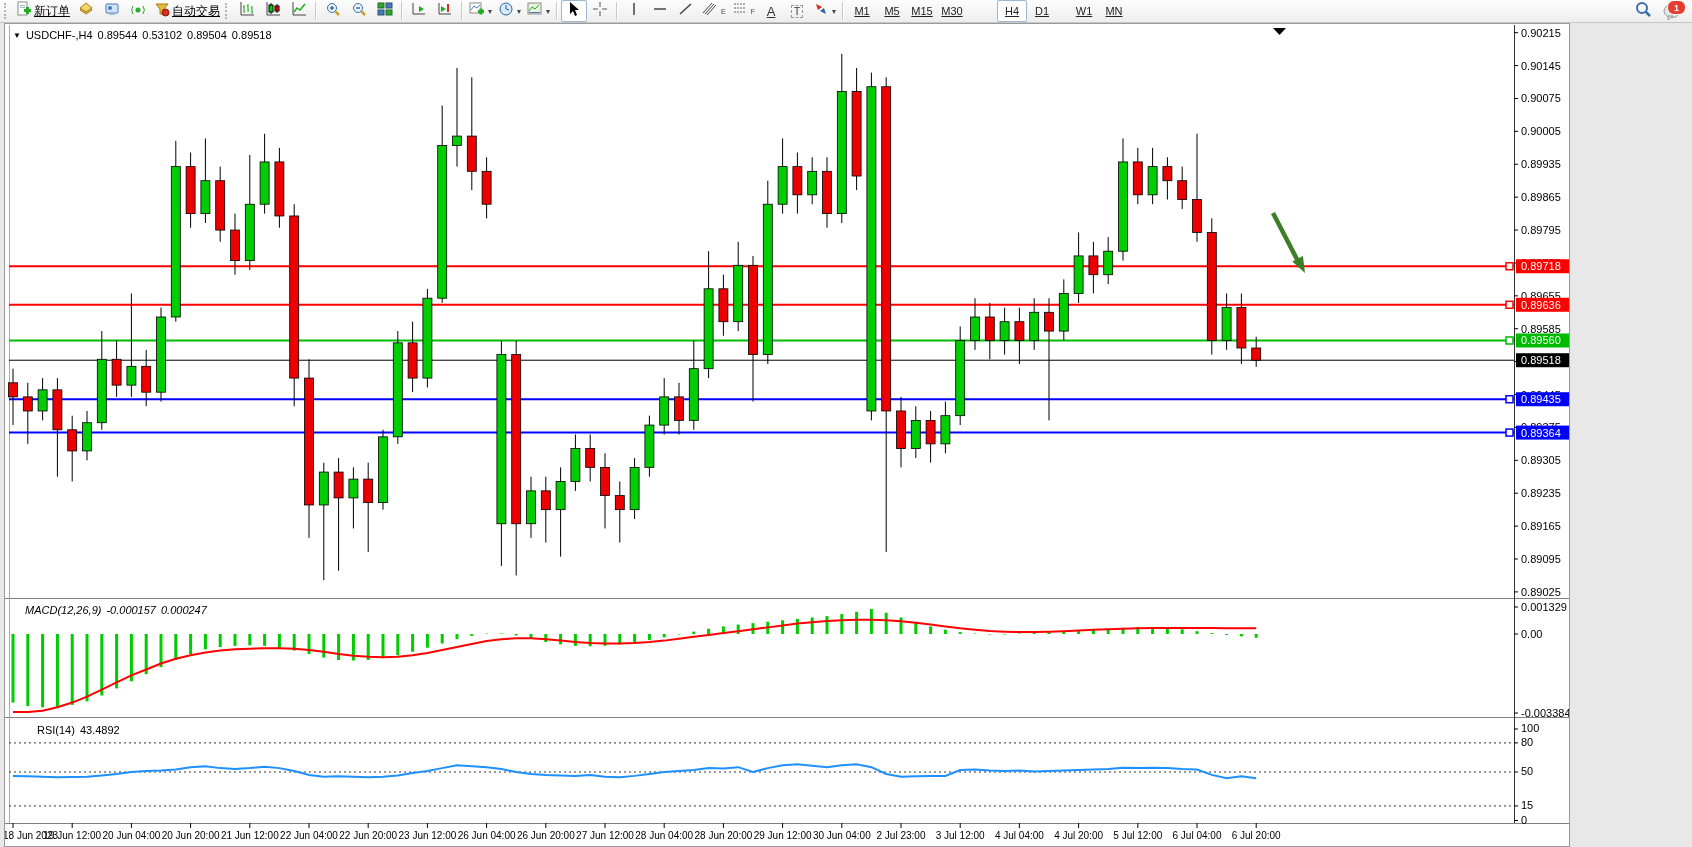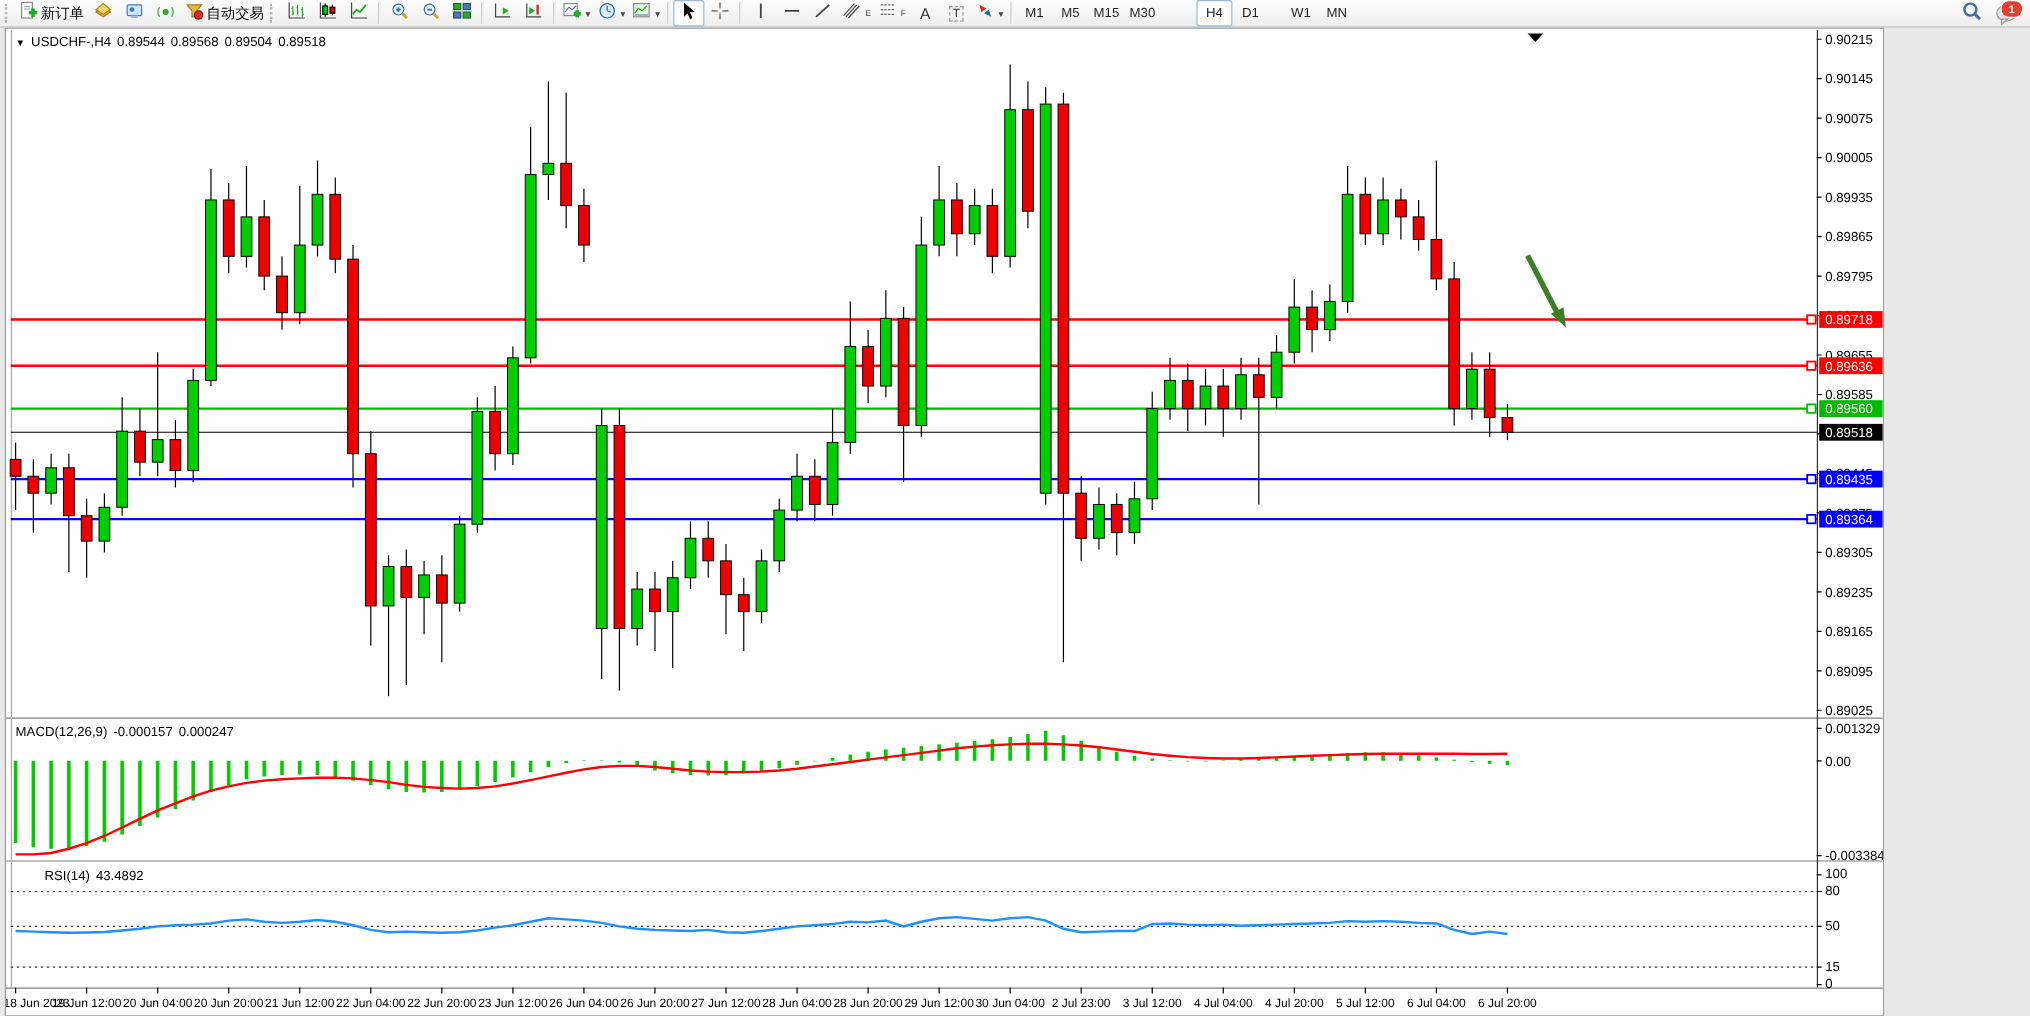--- a/index.html
+++ b/index.html
@@ -6,21 +6,21 @@
   body{width:1692px;height:847px;background:#e8e8e8;font-family:"Liberation Sans","DejaVu Sans",sans-serif;overflow:hidden;position:relative;}
   
   .toolbar{position:absolute;left:0;top:0;width:1692px;height:23px;
     background:linear-gradient(#fdfdfd,#ededed);border-bottom:1px solid #c6c6c6;
     display:flex;align-items:center;padding:0 2px;box-sizing:border-box;}
   .grip{width:4px;height:16px;border-left:2px dotted #b5b5b5;margin:0 3px 0 2px;}
   .sep{width:1px;height:18px;background:#c9c9c9;border-right:1px solid #fff;margin:0 3px;}
   .tbtn{height:20px;min-width:20px;display:flex;align-items:center;justify-content:center;
     padding:0 2px;border:1px solid transparent;border-radius:2px;gap:2px;}
   .tbtn.active{background:#fff;border:1px solid #9db8d2;}
-  .tbtn .lbl{font-size:12px;color:#000;white-space:nowrap;}
+  .tbtn .lbl{font-size:12px;color:#000;white-space:nowrap;text-decoration:underline;}
   .tf .lbl{font-size:11px;color:#222;}
   .dd{font-size:8px;color:#444;margin-left:1px;}
   .toolbar-right{margin-left:auto;display:flex;align-items:center;gap:6px;padding-right:6px;}
   .chatwrap{position:relative;width:22px;height:20px;}
   .badge{position:absolute;right:-2px;top:-1px;min-width:13px;height:13px;border-radius:7px;
     background:#e53e2e;color:#fff;font-size:9px;font-weight:bold;display:flex;align-items:center;
     justify-content:center;padding:0 2px;border:1px solid #fff;}
   
   .chart-window{position:absolute;left:4px;top:23px;width:1564px;height:822px;background:#fff;
     border:1px solid #9a9a9a;box-sizing:content-box;}
@@ -715,26 +715,26 @@
       <line x1="1196" y1="822" x2="1196" y2="827" stroke="#000"></line>
       <text x="1196" y="838" font-size="10" fill="#000" font-family="&quot;Liberation Sans&quot;,sans-serif" text-anchor="middle">6 Jul 04:00</text>
       <line x1="1255.2" y1="822" x2="1255.2" y2="827" stroke="#000"></line>
       <text x="1255.2" y="838" font-size="10" fill="#000" font-family="&quot;Liberation Sans&quot;,sans-serif" text-anchor="middle">6 Jul 20:00</text>
     </svg>
 
   <div class="overlay" style="left:8px;top:5px;">
     <span class="title-marker">▼</span>
     <span>USDCHF-,H4</span>
     <span>0.89544</span>
-    <span>0.89568</span>
+    <span>0.53102</span>
     <span>0.89504</span>
     <span>0.89518</span>
   </div>
 
-  <div class="overlay" style="left:8px;top:580px;">
+  <div class="overlay" style="left:20px;top:580px;font-style:italic;">
     <span>MACD(12,26,9)</span>
     <span>-0.000157</span>
     <span>0.000247</span>
   </div>
 
   <div class="overlay" style="left:8px;top:700px;padding-left:24px;">
     <span>RSI(14)</span>
     <span>43.4892</span>
   </div>
 </div>

